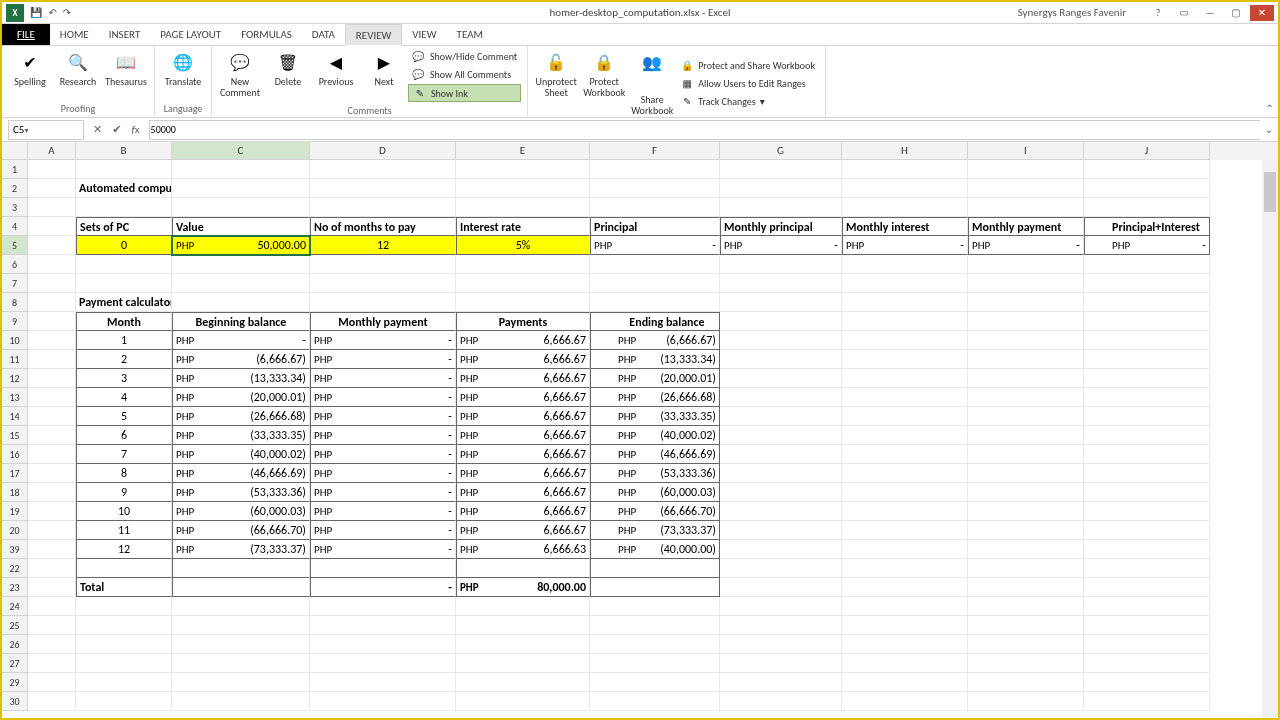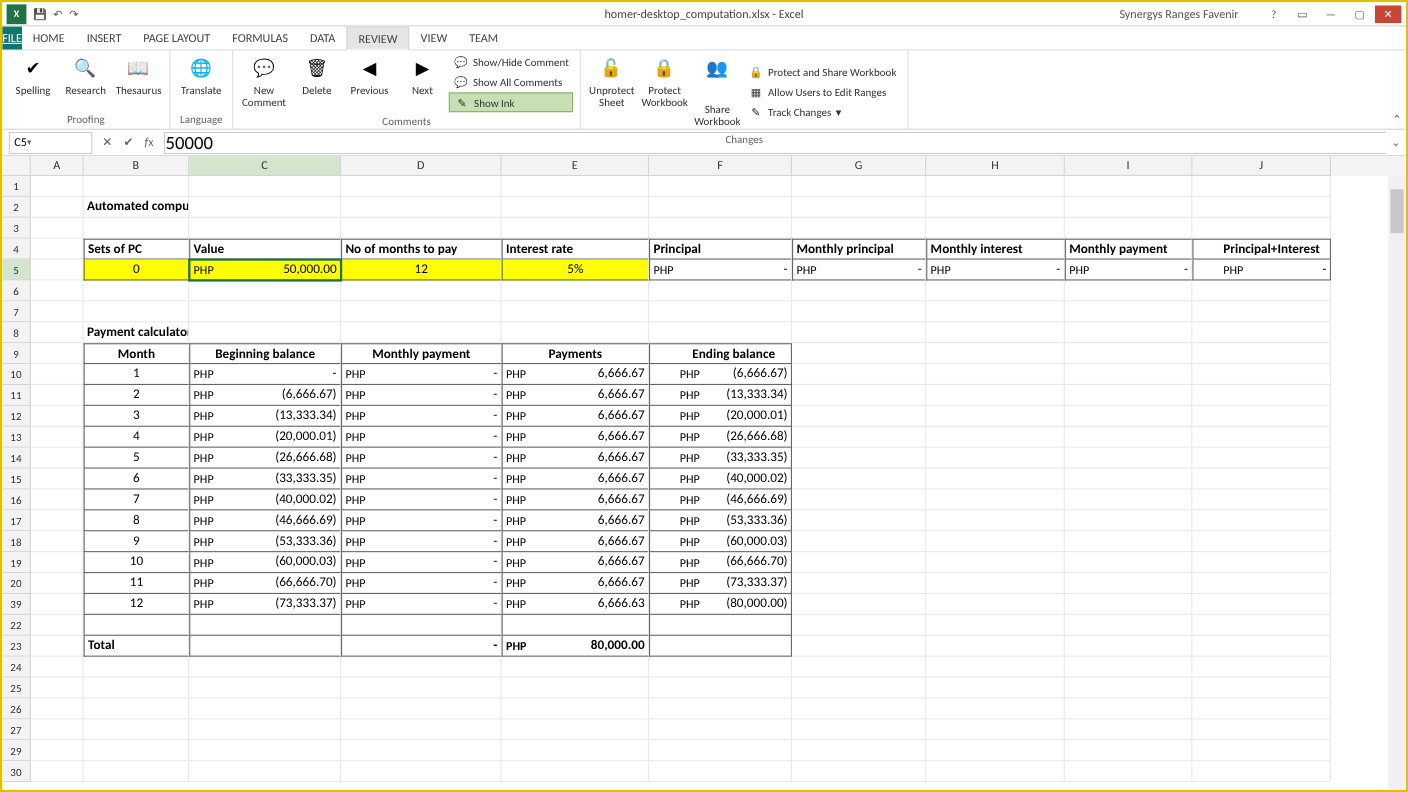--- a/index.html
+++ b/index.html
@@ -12,21 +12,21 @@
 .titlebar .qat span { font-size: 10px; color: #555; }
 .titlebar .title { position: absolute; left: 50%; transform: translateX(-50%); font-size: 11px; color: #444; }
 .titlebar .right { position: absolute; right: 4px; display: flex; gap: 4px; align-items: center; }
 .titlebar .winbtns { display: flex; gap: 2px; margin-left: 10px; }
 .titlebar .winbtn { width: 24px; height: 16px; display: flex; align-items: center; justify-content: center; font-size: 10px; color: #555; }
 .titlebar .winbtn.close { background: #c74634; color: #fff; }
 .titlebar .user { font-size: 11px; color: #555; margin-right: 6px; }
 
 
 .tabstrip { height: 22px; background: #fff; display: flex; align-items: flex-end; border-bottom: 1px solid #d4d4d4; }
-.tabstrip .file { background: #0f766e; color: #fff; padding: 3px 0; font-size: 11px; height: 22px; display: flex; align-items: center; text-decoration: underline; }
+.tabstrip .file { background: #000000; color: #fff; padding: 3px 15px; font-size: 11px; height: 22px; display: flex; align-items: center; text-decoration: underline; }
 .tabstrip .tab { padding: 3px 10px; font-size: 11px; color: #444; text-transform: uppercase; height: 22px; display: flex; align-items: center; }
 .tabstrip .tab.active { border: 1px solid #d4d4d4; border-bottom: 1px solid #fff; background: #e5e5e5; margin-bottom: -1px; }
 
 
 .ribbon { height: 72px; background: #fff; display: flex; border-bottom: 1px solid #d4d4d4; position: relative; }
 .ribbon .group { border-right: 1px solid #e0e0e0; padding: 2px 6px; display: flex; flex-direction: column; justify-content: space-between; }
 .ribbon .group-label { font-size: 10px; color: #666; text-align: center; margin-top: 2px; }
 .ribbon .bigs { display: flex; gap: 4px; }
 .ribbon .bigbtn { display: flex; flex-direction: column; align-items: center; width: 44px; padding: 2px; }
 .ribbon .bigbtn .ico { width: 24px; height: 24px; display: flex; align-items: center; justify-content: center; font-size: 16px; }
@@ -36,21 +36,21 @@
 .ribbon .smallbtn .ico { width: 14px; height: 14px; display: inline-flex; align-items: center; justify-content: center; font-size: 10px; }
 .ribbon .smallbtn.active { background: #c6e0b4; border: 1px solid #8faf6c; }
 .ribbon .collapse { position: absolute; right: 4px; bottom: 2px; font-size: 10px; color: #555; }
 
 
 .formulabar { height: 24px; background: #fff; display: flex; align-items: center; border-bottom: 1px solid #d4d4d4; }
 .namebox { width: 76px; height: 20px; border: 1px solid #ccc; margin-left: 6px; padding: 0 4px; font-size: 11px; display: flex; align-items: center; }
 .namebox .dd { font-size: 8px; color: #666; }
 .fxbtns { display: flex; gap: 4px; margin: 0 6px; align-items: center; }
 .fxbtns span { font-size: 11px; color: #666; padding: 0 3px; }
-.fxinput { flex: 1; height: 20px; border: 1px solid #ccc; border-right: none; padding: 0 1px; font-size: 17px; display: flex; align-items: center; }
+.fxinput { flex: 1; height: 20px; border: 1px solid #ccc; border-right: none; padding: 0 1px; font-size: 10px; display: flex; align-items: center; }
 .fxexpand { width: 18px; text-align: center; font-size: 10px; color: #666; }
 
 
 .gridwrap { display: flex; height: calc(720px - 22px - 22px - 72px - 24px - 4px); }
 .gridwrap .main { flex: 1; overflow: hidden; position: relative; }
 
 .colhdr-row { height: 18px; display: flex; background: #f3f3f3; }
 .colhdr { border-right: 1px solid #d4d4d4; border-bottom: 1px solid #d4d4d4; font-size: 11px; color: #333; display: flex; align-items: center; justify-content: center; }
 .colhdr.selected { background: #d3e6cd; }
 .corner { width: 26px; height: 18px; background: #f3f3f3; border-right: 1px solid #d4d4d4; border-bottom: 1px solid #d4d4d4; }
@@ -214,21 +214,20 @@
             <span class="ico">▦</span>
             <span>Allow Users to Edit Ranges</span>
           </div>
         <div class="smallbtn">
             <span class="ico">✎</span>
             <span>Track Changes</span>
             <span> ▾</span>
           </div>
       </div>
     </div>
-    <div class="group-label">Changes</div>
   </div>
   <div class="collapse">⌃</div>
 </div>
 
 <div class="formulabar">
   <div class="namebox">
       <span>C5</span>
       <span class="dd">▾</span>
     </div>
   <div class="fxbtns">
@@ -679,21 +678,21 @@
           <div class="cell cD b-l b-b">
             <span class="php">PHP</span>
             <span class="val">-</span>
           </div>
           <div class="cell cE b-l b-b">
             <span class="php">PHP</span>
             <span class="val">6,666.63</span>
           </div>
           <div class="cell cF b-l b-r b-b">
             <span class="php">PHP</span>
-            <span class="val">(80,000.00)</span>
+            <span class="val">(40,000.00)</span>
           </div>
           <div class="cell cG"></div>
           <div class="cell cH"></div>
           <div class="cell cI"></div>
           <div class="cell cJ"></div>
         </div>
         <div class="row">
           <div class="rowhdr">22</div>
           <div class="cell cA"></div>
           <div class="cell cB b-l b-b"></div>

